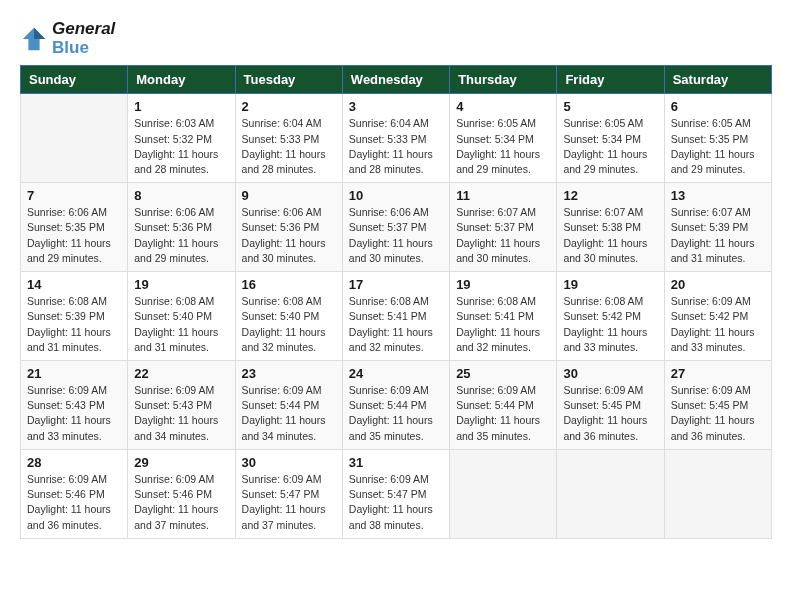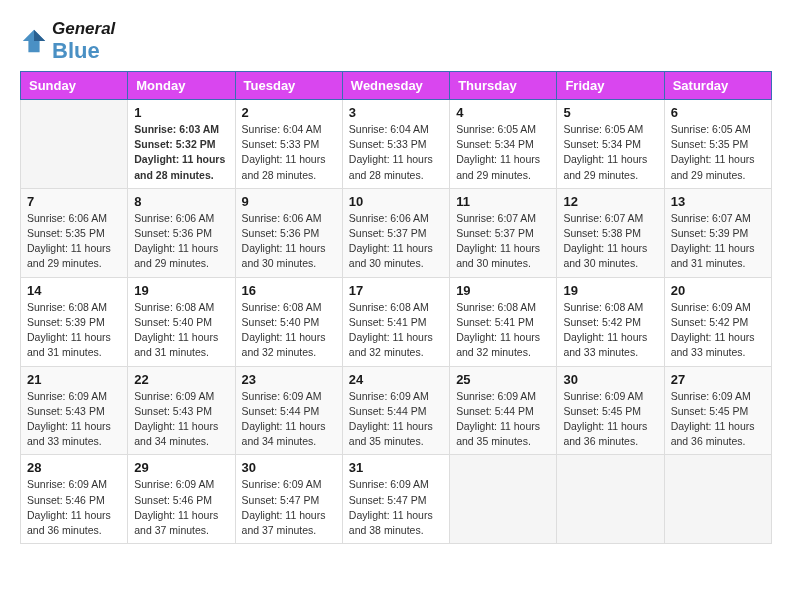--- a/index.html
+++ b/index.html
@@ -38,21 +38,21 @@
       color: #333;
       margin-top: 2px;
     }
     .calendar {
       width: 100%;
       border-collapse: collapse;
       margin-top: 8px;
       font-size: 11px;
     }
     .calendar th {
-      background-color: #d946ef;
+      background-color: #14532d;
       color: #fff;
       text-align: left;
       padding: 6px 8px;
       font-size: 13px;
       font-weight: bold;
       border: 1px solid #3a6db5;
     }
     .calendar td {
       vertical-align: top;
       padding: 5px 6px;
@@ -84,21 +84,21 @@
 <body>
 
 <div class="header-top">
   <div class="logo">
     <svg class="logo-icon" viewBox="0 0 40 40">
       <polygon points="20,4 36,20 28,20 28,36 12,36 12,20 4,20" fill="#4a90c4"></polygon>
       <polygon points="20,4 36,20 20,20" fill="#2a6090"></polygon>
     </svg>
     <div>
       <div style="font-size:17px;font-weight:bold;color:#1a1a1a;line-height:1.1;font-style:italic;">General</div>
-      <div style="font-size:22px;font-weight:bold;color:#4a90c4;line-height:1.1;">Blue</div>
+      <div style="font-size:17px;font-weight:bold;color:#4a90c4;line-height:1.1;">Blue</div>
     </div>
   </div>
   <div class="title-block">
     <div class="month-year"></div>
     <div class="location"></div>
   </div>
 </div>
 
 <table class="calendar">
   <thead>
@@ -110,21 +110,21 @@
         <th>Thursday</th>
         <th>Friday</th>
         <th>Saturday</th>
       </tr>
   </thead>
   <tbody id="calendar-body">
   <tr>
         <td class="empty-cell"></td>
         <td>
           <span class="day-num">1</span>
-          <div class="day-detail" style="white-space: pre-line; font-weight: bold;">Sunrise: 6:03 AM
+          <div class="day-detail" style="white-space: pre-line;">Sunrise: 6:03 AM
 Sunset: 5:32 PM
 Daylight: 11 hours
 and 28 minutes.</div>
         </td>
         <td>
           <span class="day-num">2</span>
           <div class="day-detail" style="white-space: pre-line;">Sunrise: 6:04 AM
 Sunset: 5:33 PM
 Daylight: 11 hours
 and 28 minutes.</div>

